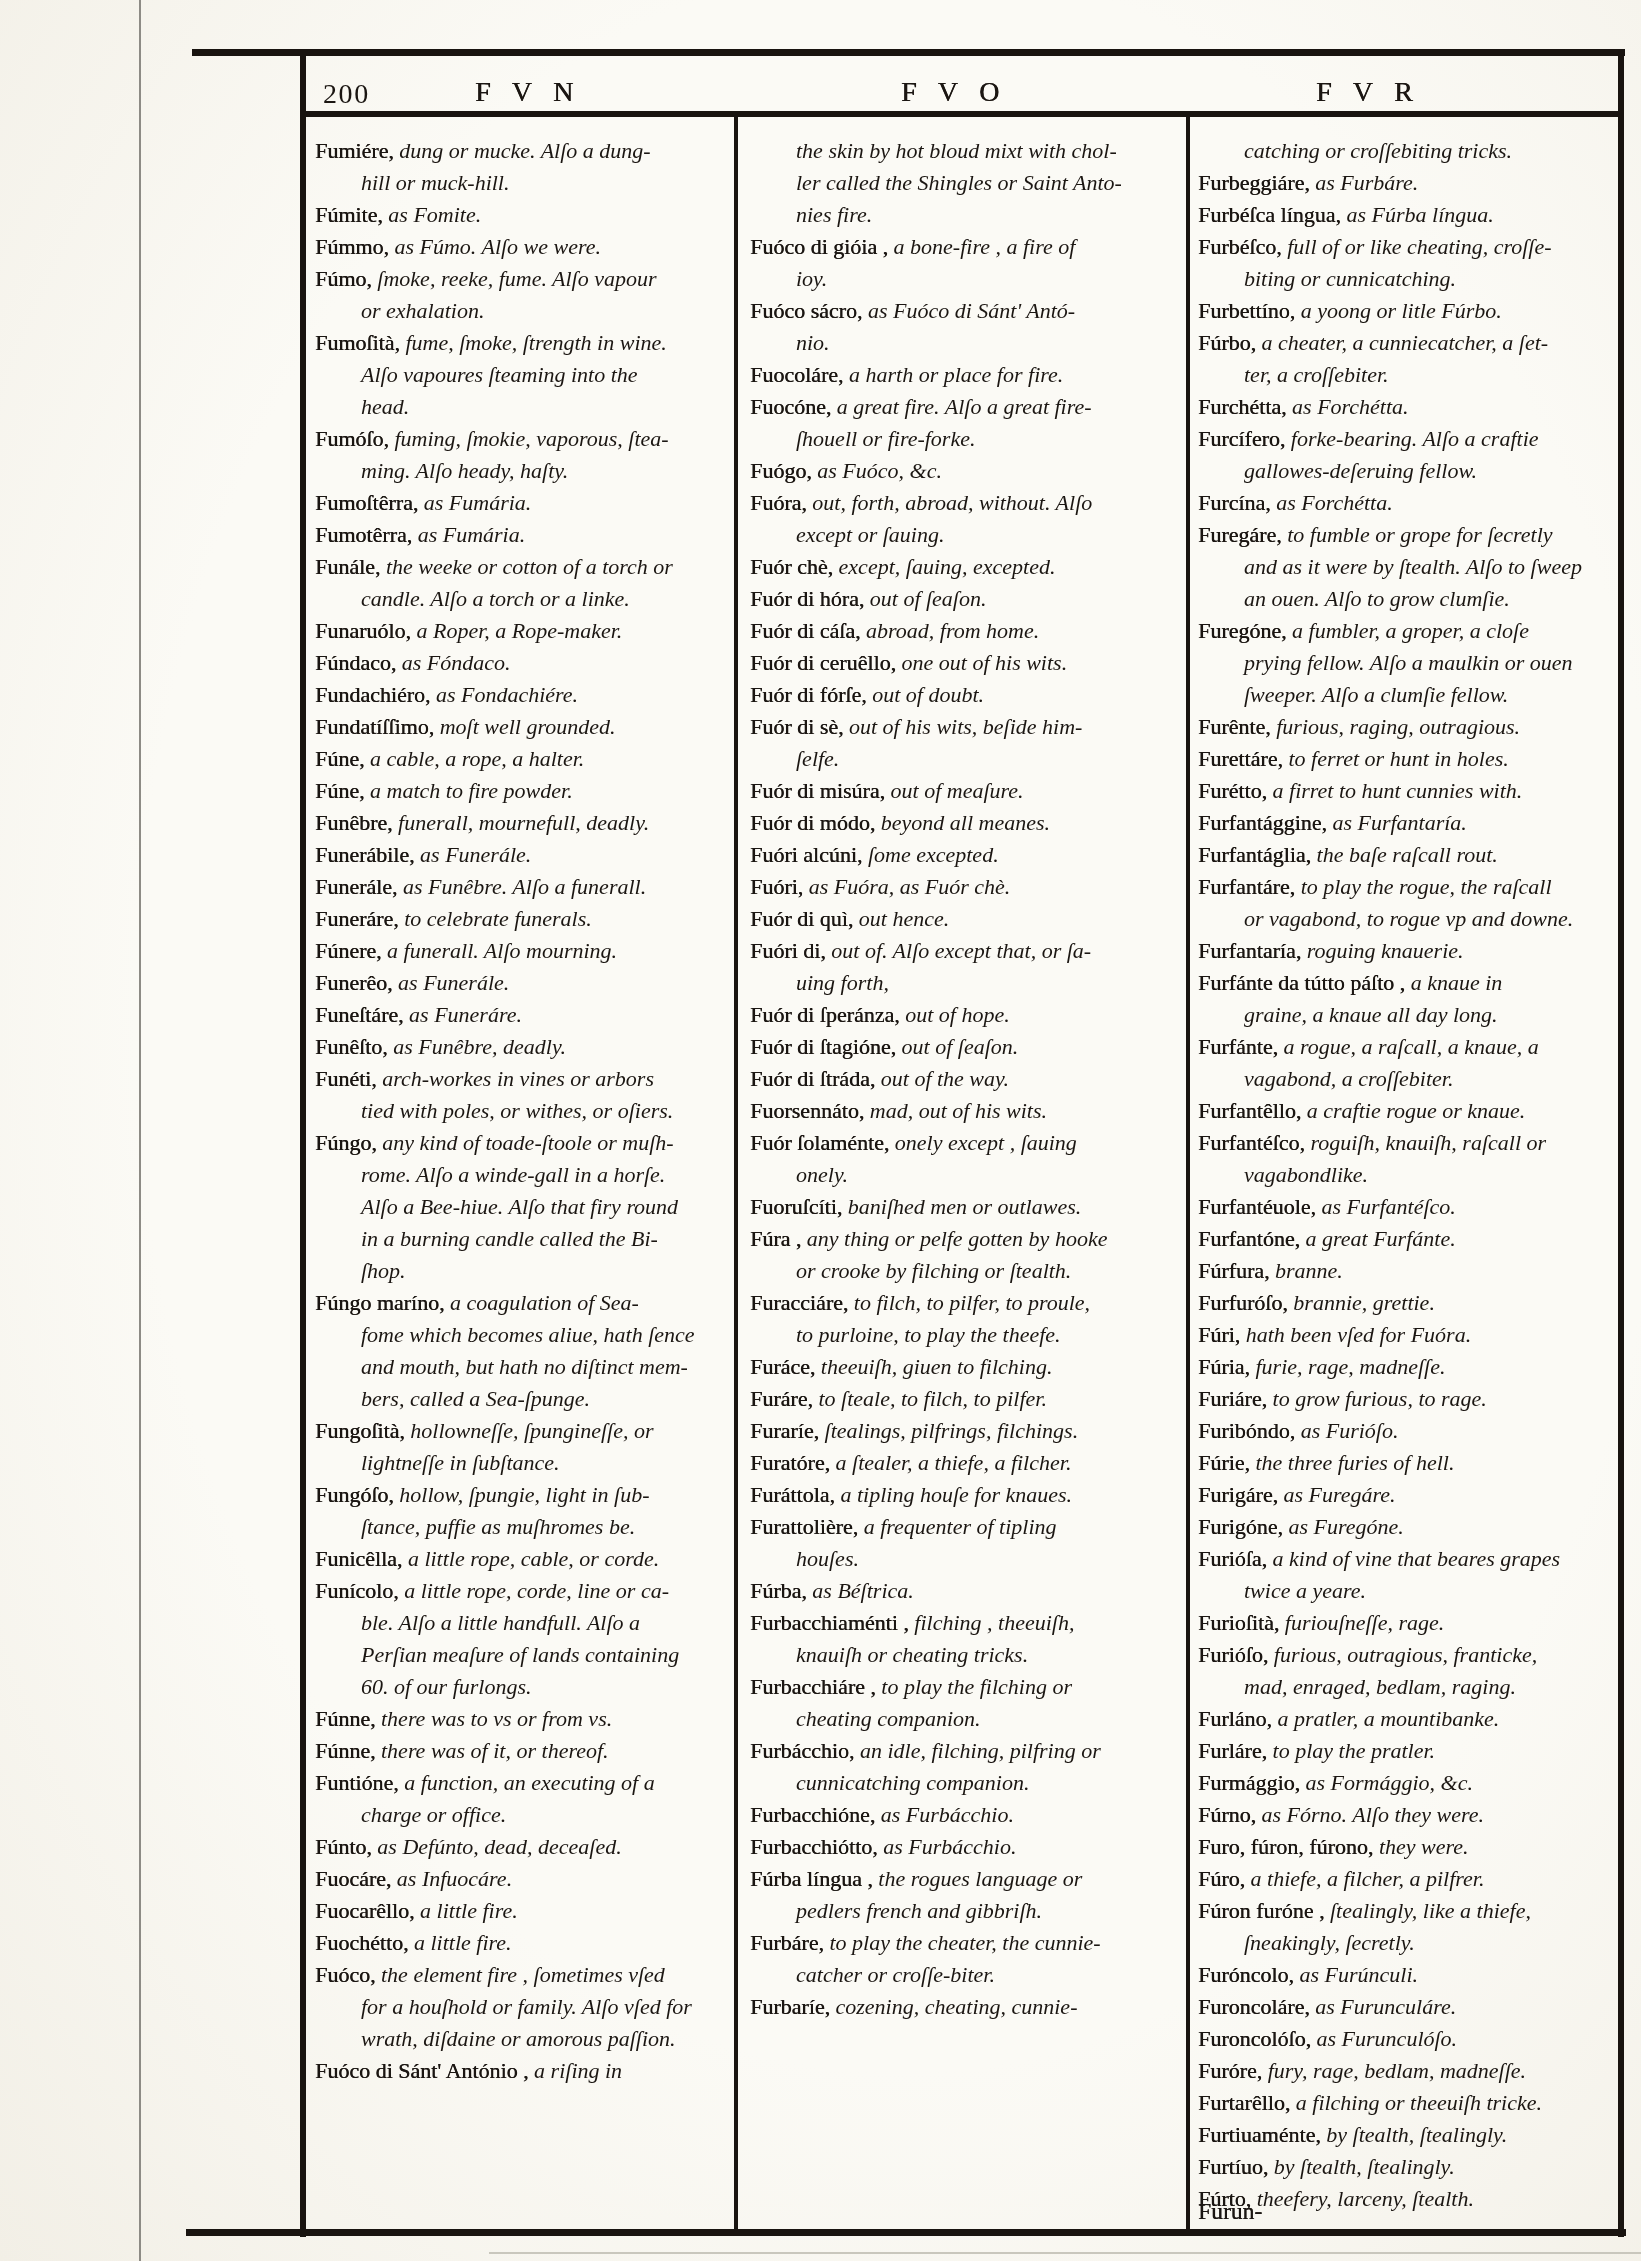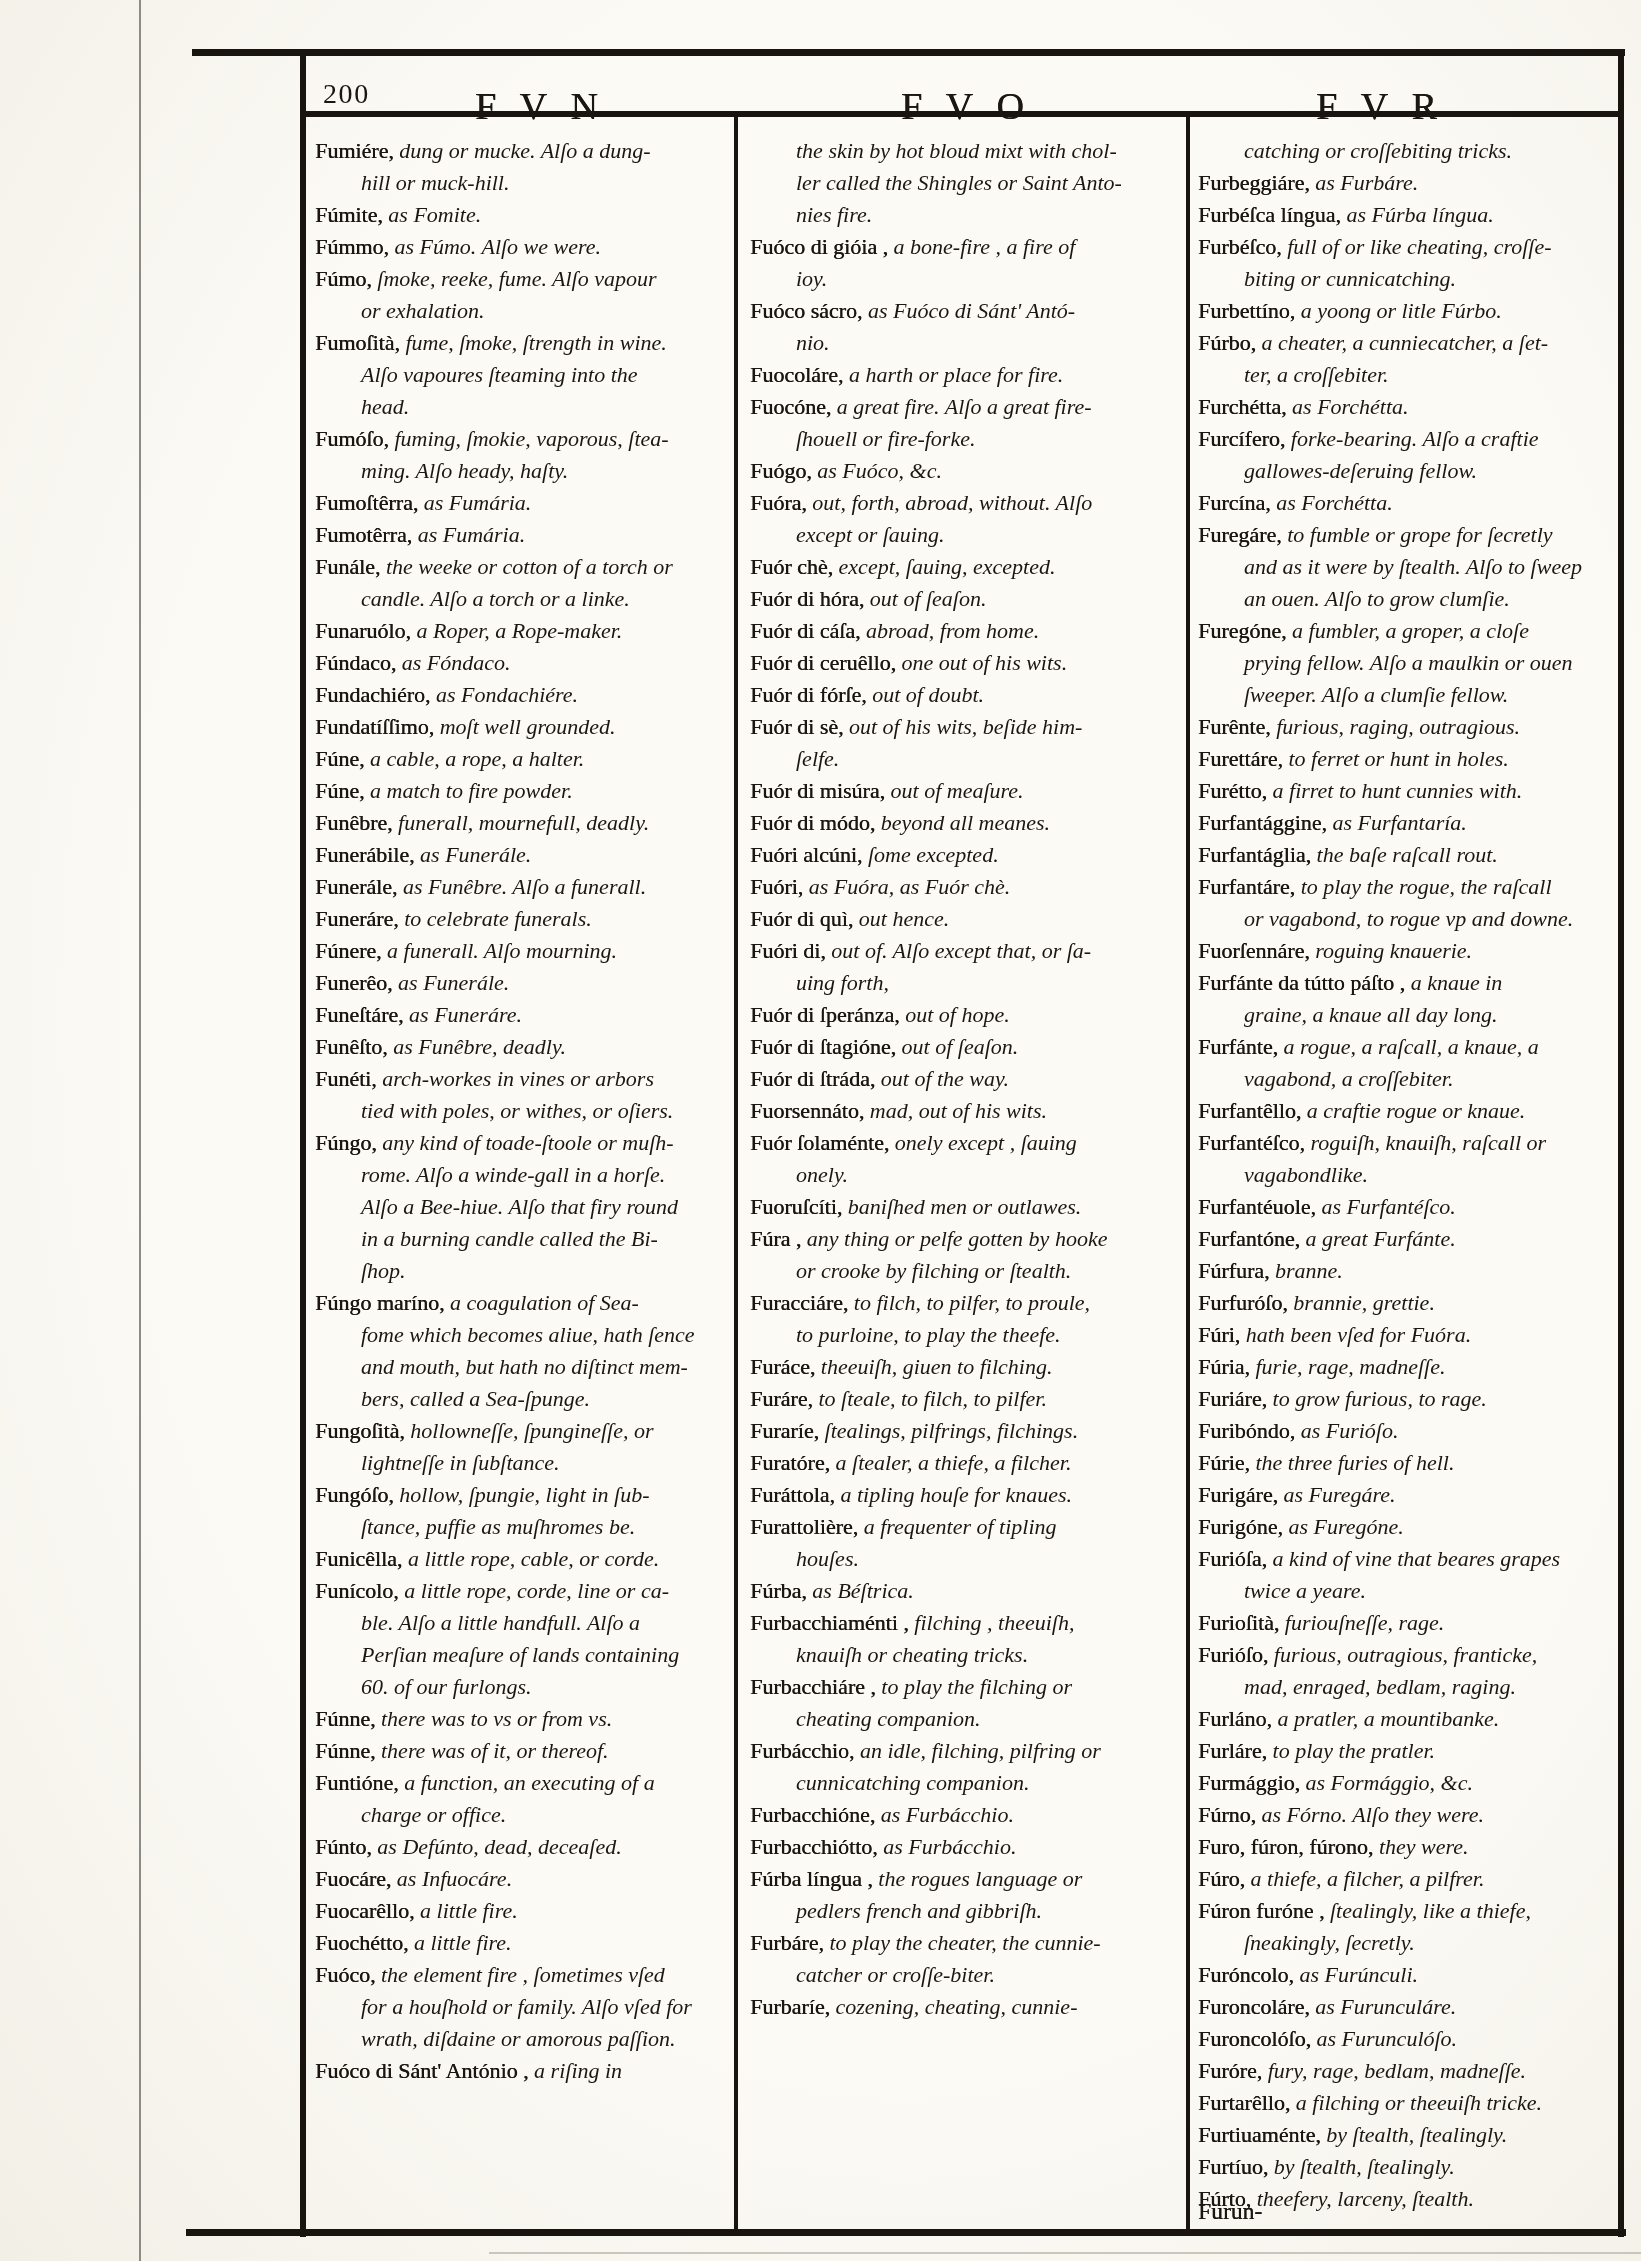--- a/index.html
+++ b/index.html
@@ -9,21 +9,21 @@
     font-family:"Liberation Serif","DejaVu Serif",serif;
     color:#1b1612;
     overflow:hidden;
   }
   .paper{position:absolute;inset:0;background:
     radial-gradient(ellipse at 55% 45%, #fbfaf5 60%, #f2efe6 100%);}
   .rule{position:absolute;background:#191410;}
   .soft{position:absolute;background:#8d8b85;}
   .faint{position:absolute;background:#c9c7bd;}
   .pagenum{position:absolute;left:323px;top:78px;font-size:28px;letter-spacing:1.6px;}
-  .colhead{position:absolute;top:84px;font-size:38px;letter-spacing:7.3px;
+  .colhead{position:absolute;top:76px;font-size:28px;letter-spacing:7.3px;
     text-shadow:0.4px 0 0 currentColor;}
   .h1{left:475px;} .h2{left:901px;font-family:Liberation Serif, serif;} .h3{left:1284px;margin-left:32px;}
   .col{position:absolute;top:135px;}
   .c1{left:315px;width:419px;}
   .c2{left:750px;width:432px;}
   .c3{left:1198px;width:420px;}
   .entry{margin:0;}
   .line{height:32px;line-height:32px;font-size:22px;white-space:nowrap;}
   .wrap{padding-left:46px;}
   .hw{font-style:normal;text-shadow:0.4px 0 0 currentColor;}
@@ -392,21 +392,21 @@
       <div class="line first"><span class="hw">Furfantággine,</span> <span class="gl">as Furfantaría.</span></div>
     </div>
     <div class="entry">
       <div class="line first"><span class="hw">Furfantáglia,</span> <span class="gl">the baſe raſcall rout.</span></div>
     </div>
     <div class="entry">
       <div class="line first"><span class="hw">Furfantáre,</span> <span class="gl">to play the rogue, the raſcall</span></div>
       <div class="line wrap gl">or vagabond, to rogue vp and downe.</div>
     </div>
     <div class="entry">
-      <div class="line first"><span class="hw">Fuorſennáre,</span> <span class="gl">roguing knauerie.</span></div>
+      <div class="line first"><span class="hw">Furfantaría,</span> <span class="gl">roguing knauerie.</span></div>
     </div>
     <div class="entry">
       <div class="line first"><span class="hw">Furfánte da tútto páſto ,</span> <span class="gl">a knaue in</span></div>
       <div class="line wrap gl">graine, a knaue all day long.</div>
     </div>
     <div class="entry">
       <div class="line first"><span class="hw">Furfánte,</span> <span class="gl">a rogue, a raſcall, a knaue, a</span></div>
       <div class="line wrap gl">vagabond, a croſſebiter.</div>
     </div>
     <div class="entry">

